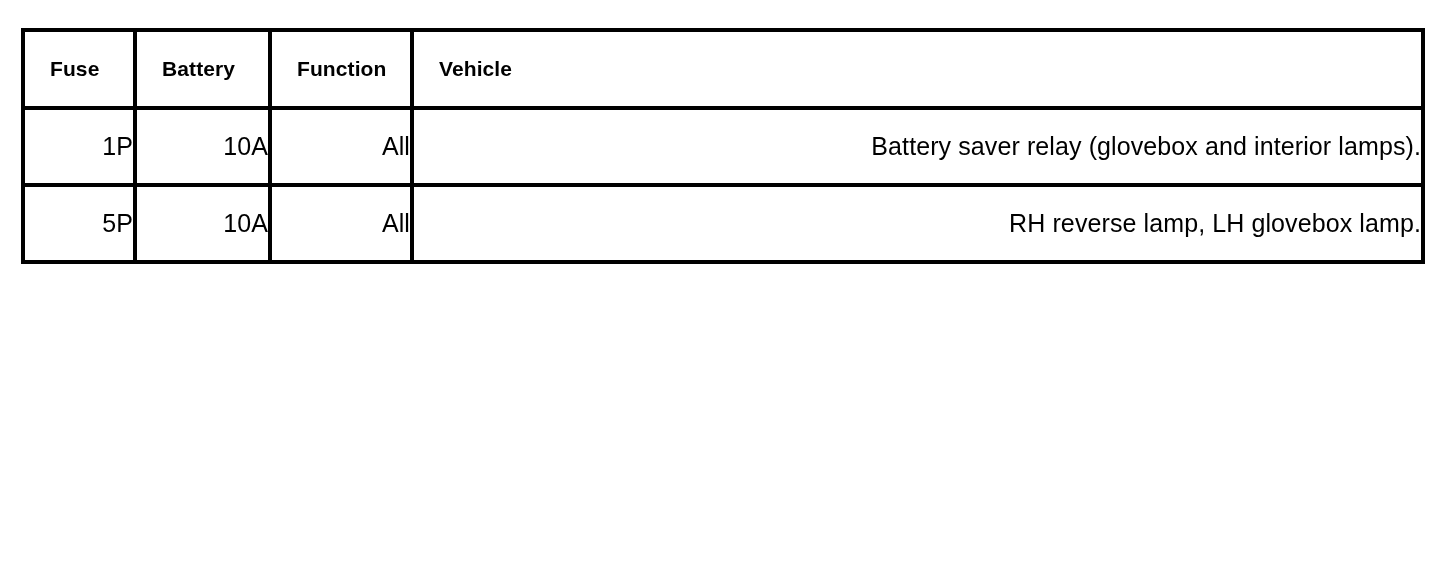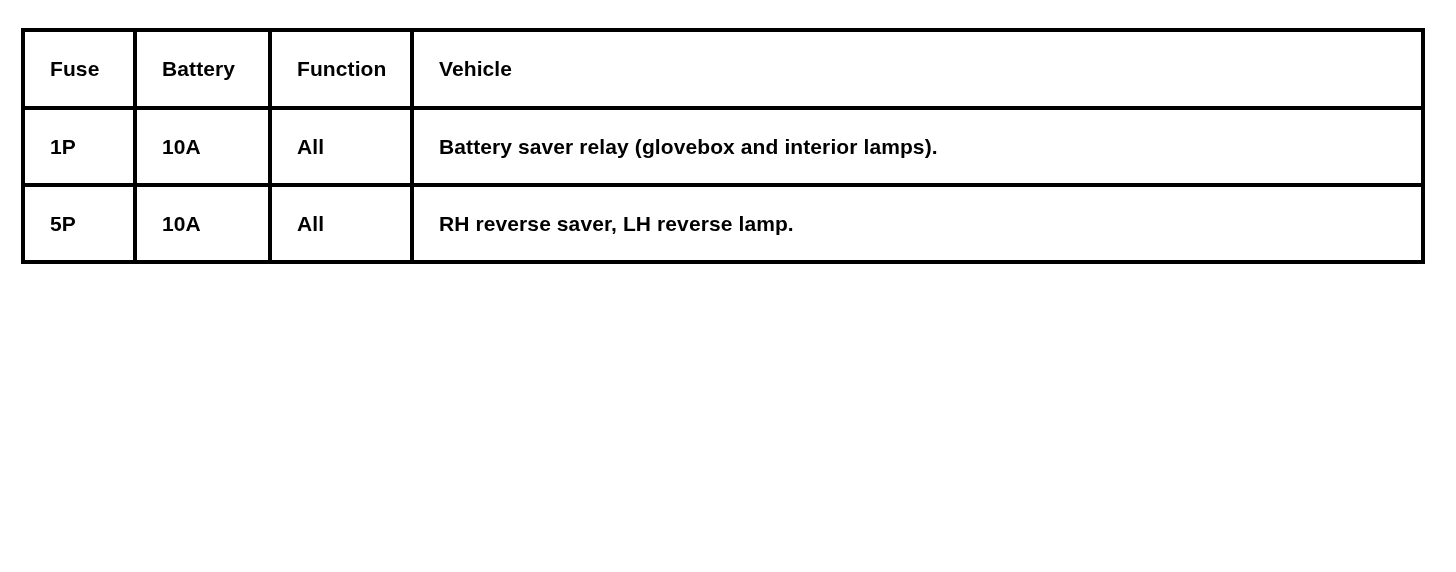--- a/index.html
+++ b/index.html
@@ -49,23 +49,24 @@
 
   .fuse-table thead th {
     height: 74px;
     font-size: 21px;
     font-weight: bold;
     letter-spacing: 0.1px;
   }
 
   .fuse-table tbody td {
     height: 73px;
-    font-size: 21px;
-    font-weight: bold;
+    font-size: 25px;
+    font-weight: normal;
     letter-spacing: 0.1px;
+    text-align: right;
   }
 
   .fuse-table tbody tr.row-notused td {
     height: 72px;
   }
 
   .cell-empty { }
 </style>
 </head>
 <body>
@@ -96,19 +97,19 @@
         <td>Battery saver relay (glovebox and interior lamps).</td>
       </tr>
 
 
 
 
       <tr>
         <td>5P</td>
         <td>10A</td>
         <td>All</td>
-        <td>RH reverse saver, LH reverse lamp.</td>
+        <td>RH reverse lamp, LH glovebox lamp.</td>
       </tr>
 
     </tbody>
   </table>
 
 </div>
 
 </body></html>

